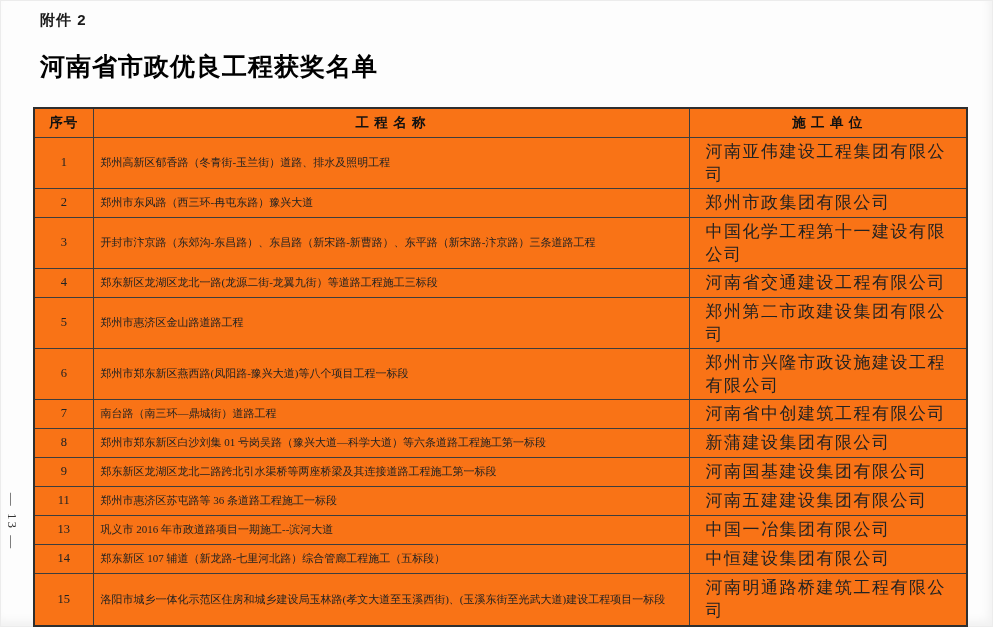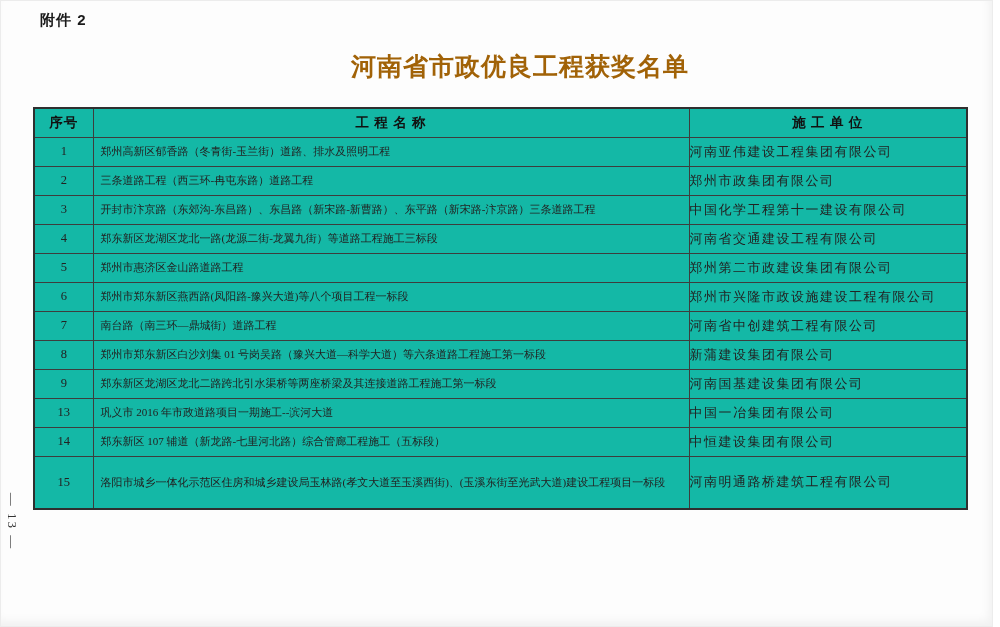--- a/index.html
+++ b/index.html
@@ -23,37 +23,37 @@
     font-weight: bold;
     font-size: 15px;
     letter-spacing: 1px;
   }
 
   .title {
     position: absolute;
     left: 0;
     top: 50px;
     width: 1000px;
-    text-align: center;
+    text-align: left;
     font-family: "Liberation Sans", "DejaVu Sans", sans-serif;
     font-weight: bold;
     font-size: 25px;
     letter-spacing: 1px;
-    color: #a16207;
+    color: #000000;
     padding-left: 40px;
   }
 
   table.awards {
     position: absolute;
     left: 33px;
     top: 107px;
     width: 933px;
     border-collapse: collapse;
     table-layout: fixed;
-    background: #14b8a6;
+    background: #f97316;
     border: 2px solid #2f2f2f;
   }
   table.awards col.c-index { width: 59px; }
   table.awards col.c-project { width: 596px; }
   table.awards col.c-contractor { width: 278px; }
 
   table.awards th, table.awards td {
     border: 1px solid #3d3d3d;
     vertical-align: middle;
     overflow: hidden;
@@ -77,22 +77,22 @@
   }
   td.cell-project {
     text-align: left;
     font-size: 11px;
     padding: 2px 6px 2px 7px;
     line-height: 19px;
     color: #222;
   }
   td.cell-contractor {
     text-align: left;
-    font-size: 13px;
-    padding: 2px 4px 2px 0;
+    font-size: 17px;
+    padding: 2px 4px 2px 16px;
     letter-spacing: 1.5px;
     color: #222;
   }
 
   .pagenum {
     position: absolute;
     left: -34px;
     top: 513px;
     width: 90px;
     height: 17px;
@@ -127,21 +127,21 @@
       </tr>
     </thead>
     <tbody id="rows-body">
         <tr>
           <td class="cell-index">1</td>
           <td class="cell-project">郑州高新区郁香路（冬青街-玉兰街）道路、排水及照明工程</td>
           <td class="cell-contractor">河南亚伟建设工程集团有限公司</td>
         </tr>
         <tr>
           <td class="cell-index">2</td>
-          <td class="cell-project">三条道路工程（西三环-冉屯东路）道路工程</td>
+          <td class="cell-project">郑州市东风路（西三环-冉屯东路）豫兴大道</td>
           <td class="cell-contractor">郑州市政集团有限公司</td>
         </tr>
         <tr>
           <td class="cell-index">3</td>
           <td class="cell-project">开封市汴京路（东郊沟-东昌路）、东昌路（新宋路-新曹路）、东平路（新宋路-汴京路）三条道路工程</td>
           <td class="cell-contractor">中国化学工程第十一建设有限公司</td>
         </tr>
         <tr>
           <td class="cell-index">4</td>
           <td class="cell-project">郑东新区龙湖区龙北一路(龙源二街-龙翼九街）等道路工程施工三标段</td>
@@ -166,20 +166,25 @@
           <td class="cell-index">8</td>
           <td class="cell-project">郑州市郑东新区白沙刘集 01 号岗吴路（豫兴大道—科学大道）等六条道路工程施工第一标段</td>
           <td class="cell-contractor">新蒲建设集团有限公司</td>
         </tr>
         <tr>
           <td class="cell-index">9</td>
           <td class="cell-project">郑东新区龙湖区龙北二路跨北引水渠桥等两座桥梁及其连接道路工程施工第一标段</td>
           <td class="cell-contractor">河南国基建设集团有限公司</td>
         </tr>
         <tr>
+          <td class="cell-index">11</td>
+          <td class="cell-project">郑州市惠济区苏屯路等 36 条道路工程施工一标段</td>
+          <td class="cell-contractor">河南五建建设集团有限公司</td>
+        </tr>
+        <tr>
           <td class="cell-index">13</td>
           <td class="cell-project">巩义市 2016 年市政道路项目一期施工--滨河大道</td>
           <td class="cell-contractor">中国一冶集团有限公司</td>
         </tr>
         <tr>
           <td class="cell-index">14</td>
           <td class="cell-project">郑东新区 107 辅道（新龙路-七里河北路）综合管廊工程施工（五标段）</td>
           <td class="cell-contractor">中恒建设集团有限公司</td>
         </tr>
         <tr>

